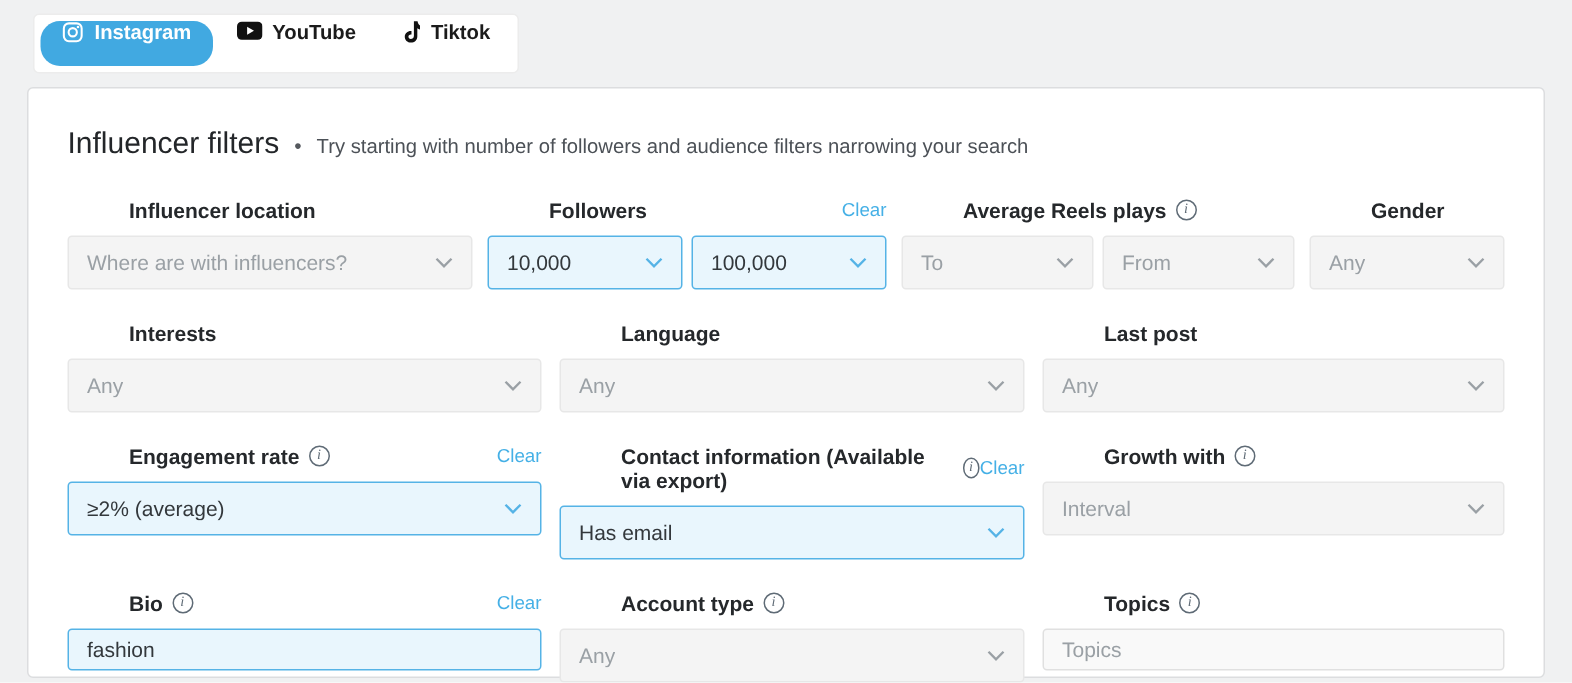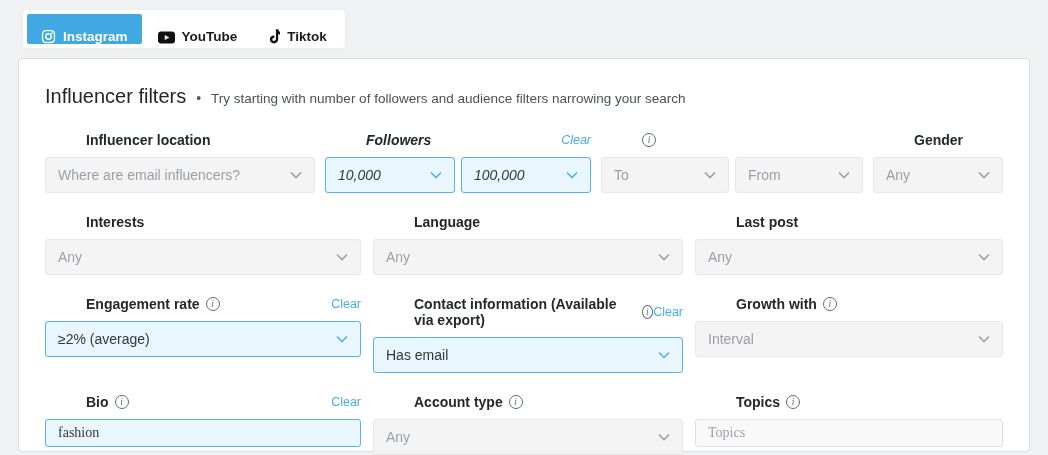--- a/index.html
+++ b/index.html
@@ -13,24 +13,24 @@
   .page { position:relative; width:1048px; height:455px; }
 
   
   .tabbar {
     position:absolute; top:9px; left:22px;
     display:flex; align-items:center;
     background:#ffffff; border:1px solid #ececec;
     padding:4px; border-radius:4px; gap:2px;
   }
   .tab {
-    display:flex; align-items:flex-end; gap:7px;
+    display:flex; align-items:flex-start; gap:7px;
     height:30px; padding:0 14px;
     font-size:13.5px; font-weight:700; color:#1b1b1b;
-    border-radius:2px; cursor:pointer; background:#ffffff;
+    border-radius:13px; cursor:pointer; background:#ffffff;
   }
   .tab.active { background:#41a9e1; color:#ffffff; }
   .tab .ticon { display:flex; align-items:center; }
 
   
   .card {
     position:absolute; top:58px; left:18px; right:18px; bottom:3px;
     background:#ffffff; border:1px solid #dcdddf; border-radius:4px;
     padding:26px 26px 0 26px;
   }
@@ -57,29 +57,29 @@
     height:36px; padding:0 12px;
     background:#f4f4f4; border:1px solid #e7e7e7; border-radius:3px;
     font-size:14px; color:#9aa0a5; cursor:pointer;
   }
   .field .val { white-space:nowrap; overflow:hidden; text-overflow:ellipsis; }
   .field.active-field { background:#e9f6fd; border:1px solid #55b3e6; color:#33383c; }
   .chev { flex:0 0 auto; margin-left:8px; display:flex; }
   input.txt {
     width:100%; height:28px; padding:0 12px;
     background:#e9f6fd; border:1px solid #55b3e6; border-radius:3px;
-    font-size:14px; color:#33383c; font-family:Liberation Serif, serif; outline:none;
+    font-size:14px; color:#33383c; font-family:Liberation Sans, sans-serif; outline:none;
   }
   input.txt.plain { background:#f9f9f9; border:1px solid #e0e0e0; }
   input.txt.plain::placeholder { color:#9aa0a5; }
 
   
   .row1 { display:flex; justify-content:space-between; margin-bottom:21px; }
   .col-location { width:270px; }
-  .col-followers { width:266px;font-style:italic; }
+  .col-followers { width:266px; }
   .col-reels { width:262px; }
   .col-gender { width:130px; }
   .pair { display:flex; gap:6px; }
   .pair .field { flex:1 1 0; min-width:0; }
 
   .grid3 { display:grid; grid-template-columns:316px 310px 1fr; column-gap:12px; margin-bottom:21px;margin-top:20px; }
 </style>
 </head>
 <body>
 
@@ -121,21 +121,21 @@
       <span class="bullet">•</span>
       <span class="subtitle">Try starting with number of followers and audience filters narrowing your search</span>
     </div>
 
     <div class="row1">
       <div class="col-location">
         <div class="lblrow">
             <span class="lbl">Influencer location</span>
           </div>
         <div class="field">
-          <span class="val">Where are email influencers?</span>
+          <span class="val">Where are with influencers?</span>
           <span class="chev">
               <svg width="12" height="8" viewBox="0 0 12 8">
                 <path d="M1 1.5 L6 6.5 L11 1.5" stroke="#9aa0a5" stroke-width="1.6" fill="none"></path>
               </svg>
             </span>
         </div>
       </div>
 
       <div class="col-followers">
         <div class="lblrow">
@@ -158,20 +158,21 @@
                   <path d="M1 1.5 L6 6.5 L11 1.5" stroke="#55b3e6" stroke-width="1.6" fill="none"></path>
                 </svg>
               </span>
           </div>
         </div>
       </div>
 
       <div class="col-reels">
         <div class="lblrow">
           <span class="lbl">
+            <span>Average Reels plays</span>
             <span class="info">i</span>
           </span>
         </div>
         <div class="pair">
           <div class="field">
             <span class="val">To</span>
             <span class="chev">
                 <svg width="12" height="8" viewBox="0 0 12 8">
                   <path d="M1 1.5 L6 6.5 L11 1.5" stroke="#9aa0a5" stroke-width="1.6" fill="none"></path>
                 </svg>

